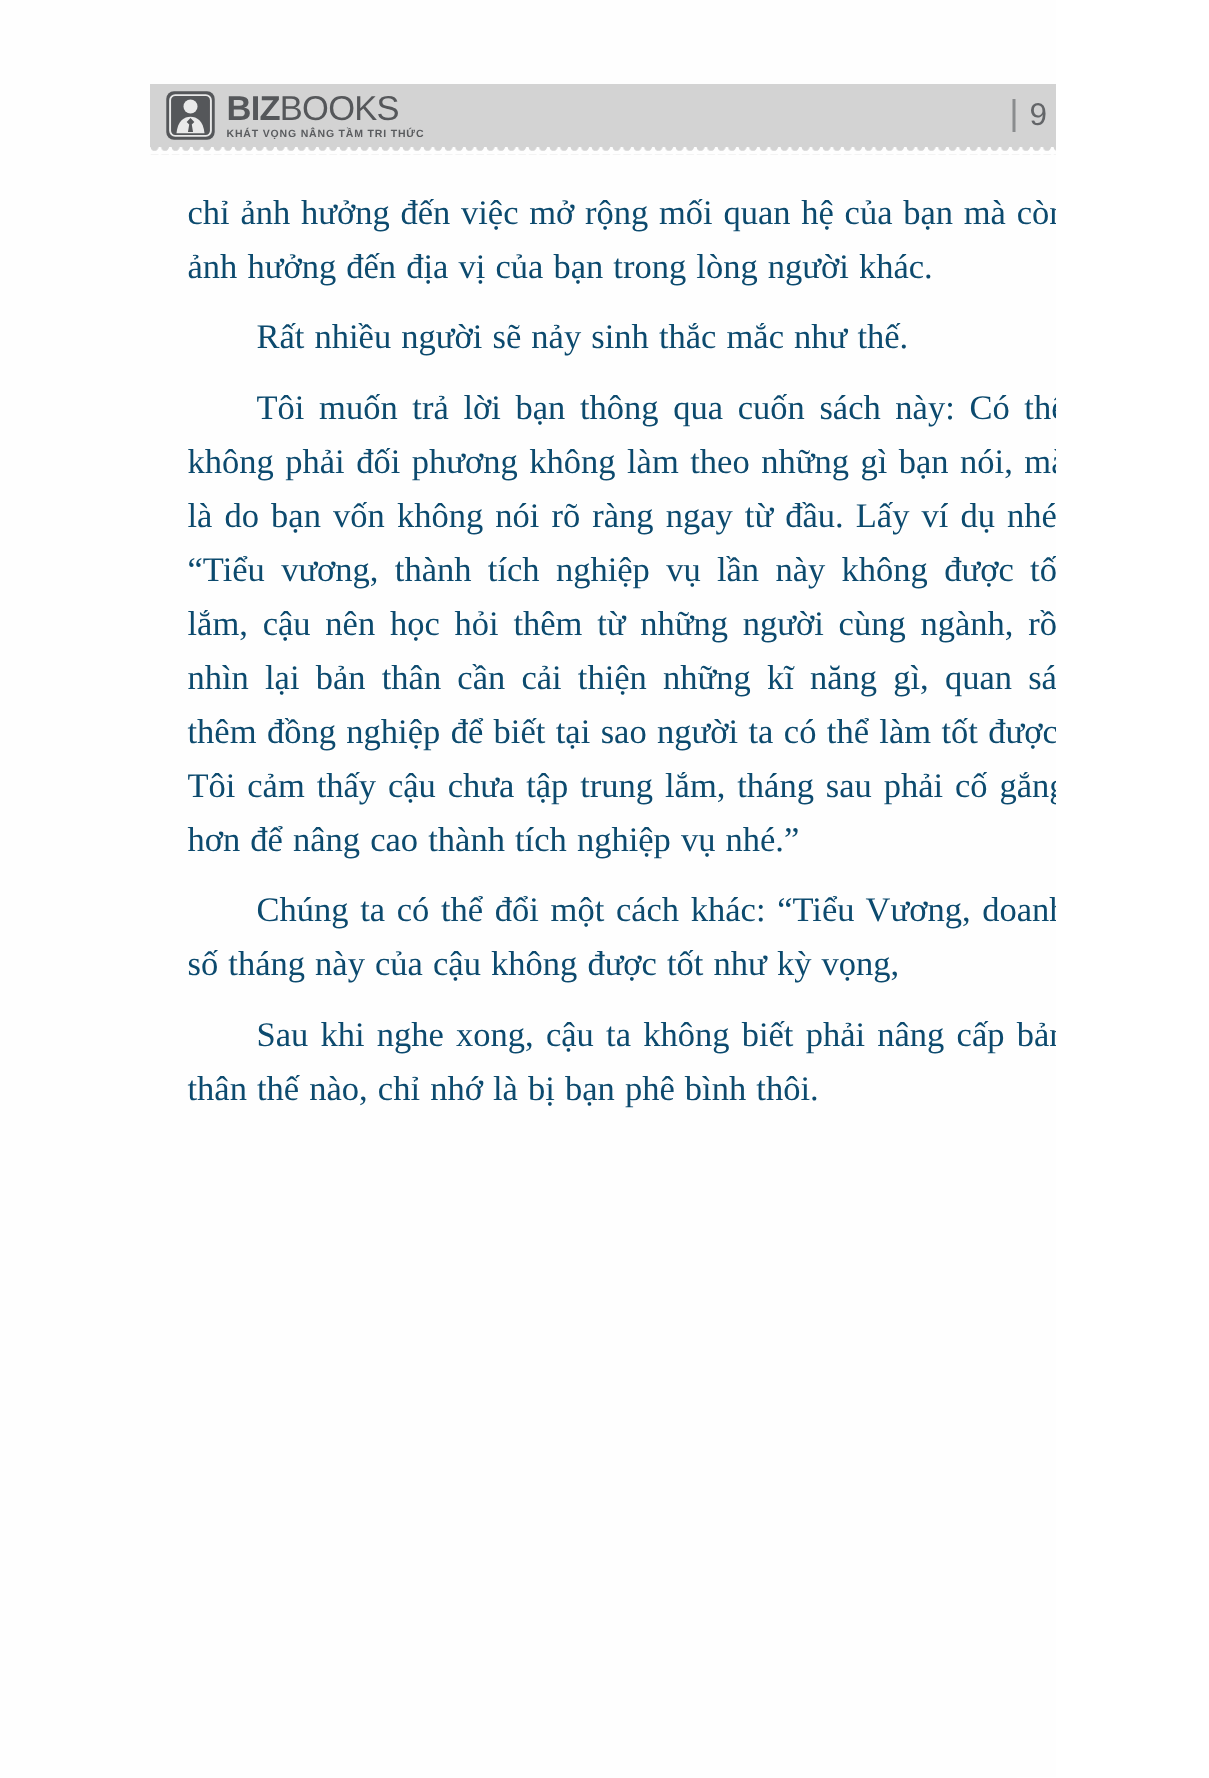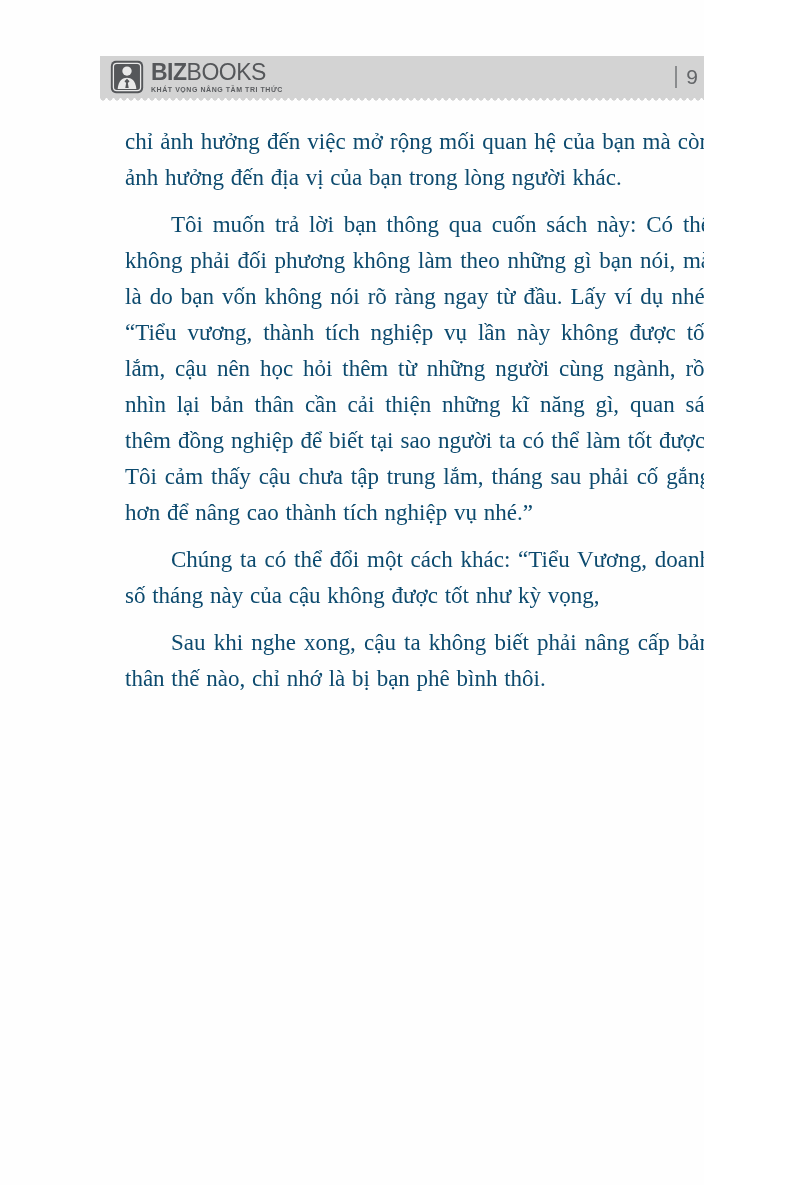--- a/index.html
+++ b/index.html
@@ -114,19 +114,20 @@
       </div>
     </div>
     <div class="pagenum">
       <span class="bar"></span>
       <span>9</span>
     </div>
   </header>
 
   <main class="content">
     <p class="para no-indent">chỉ ảnh hưởng đến việc mở rộng mối quan hệ của bạn mà còn ảnh hưởng đến địa vị của bạn trong lòng người khác.</p>
+    <p class="para">Rất nhiều người sẽ nảy sinh thắc mắc như thế.</p>
     <p class="para">Tôi muốn trả lời bạn thông qua cuốn sách này: Có thể không phải đối phương không làm theo những gì bạn nói, mà là do bạn vốn không nói rõ ràng ngay từ đầu. Lấy ví dụ nhé: “Tiểu vương, thành tích nghiệp vụ lần này không được tốt lắm, cậu nên học hỏi thêm từ những người cùng ngành, rồi nhìn lại bản thân cần cải thiện những kĩ năng gì, quan sát thêm đồng nghiệp để biết tại sao người ta có thể làm tốt được. Tôi cảm thấy cậu chưa tập trung lắm, tháng sau phải cố gắng hơn để nâng cao thành tích nghiệp vụ nhé.”</p>
     <p class="para">Chúng ta có thể đổi một cách khác: “Tiểu Vương, doanh số tháng này của cậu không được tốt như kỳ vọng,</p>
     <p class="para">Sau khi nghe xong, cậu ta không biết phải nâng cấp bản thân thế nào, chỉ nhớ là bị bạn phê bình thôi.</p>
     <p class="para"></p>
   </main>
 
 </div>
 
 </body></html>

